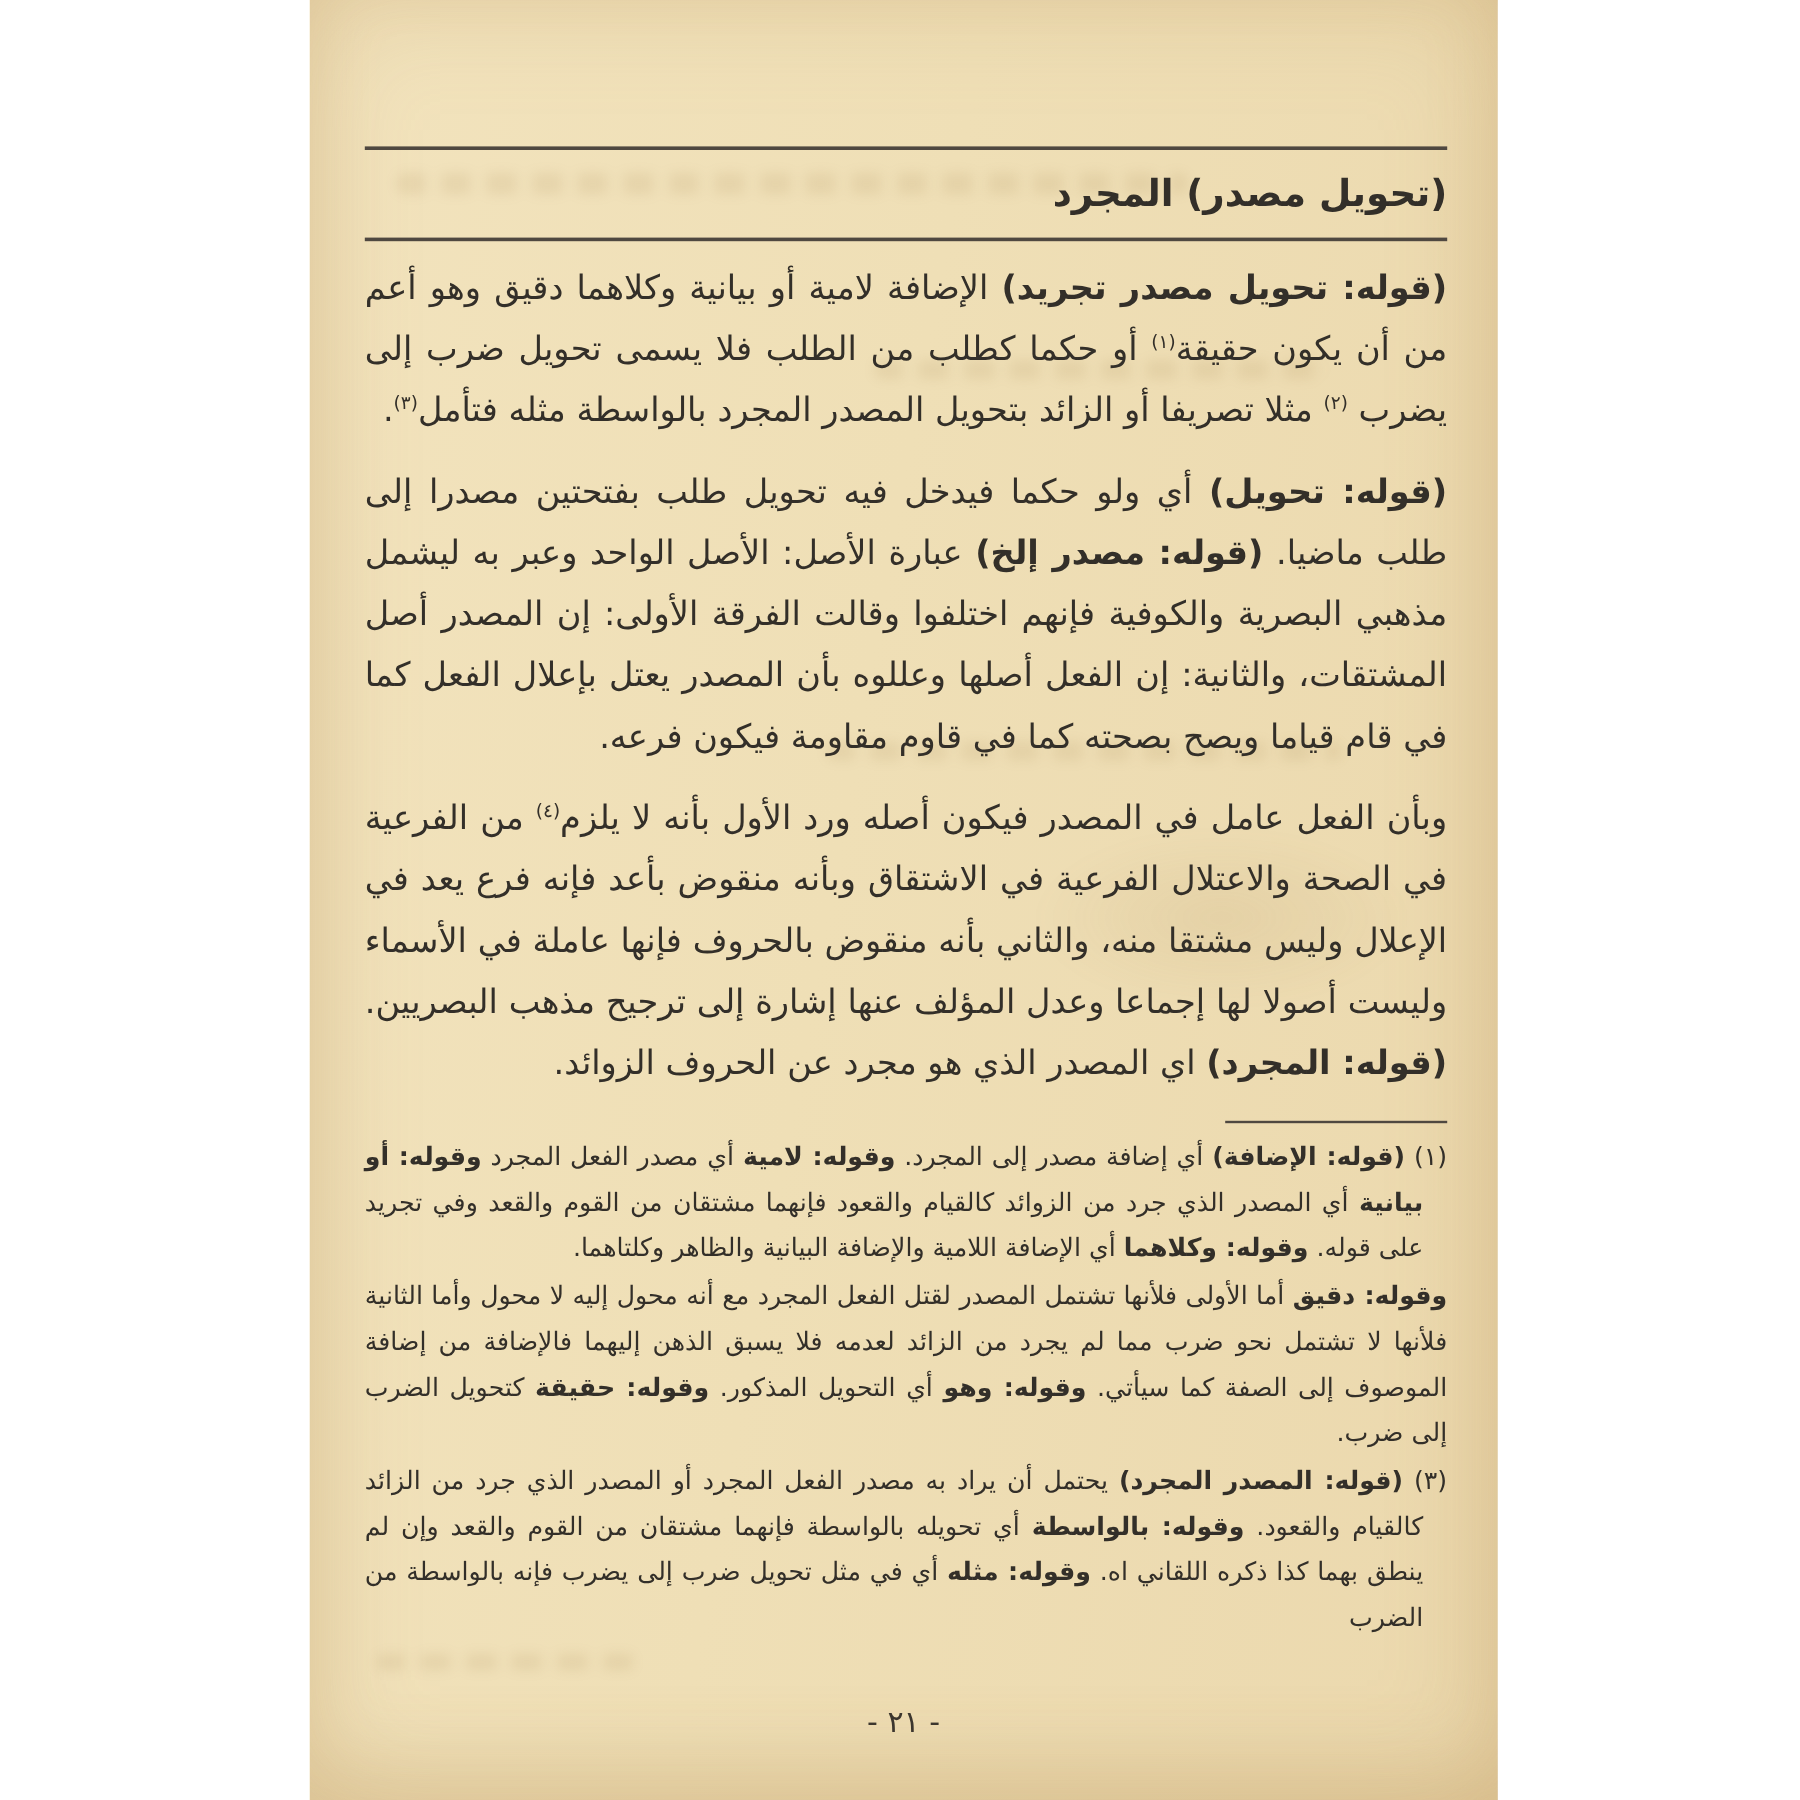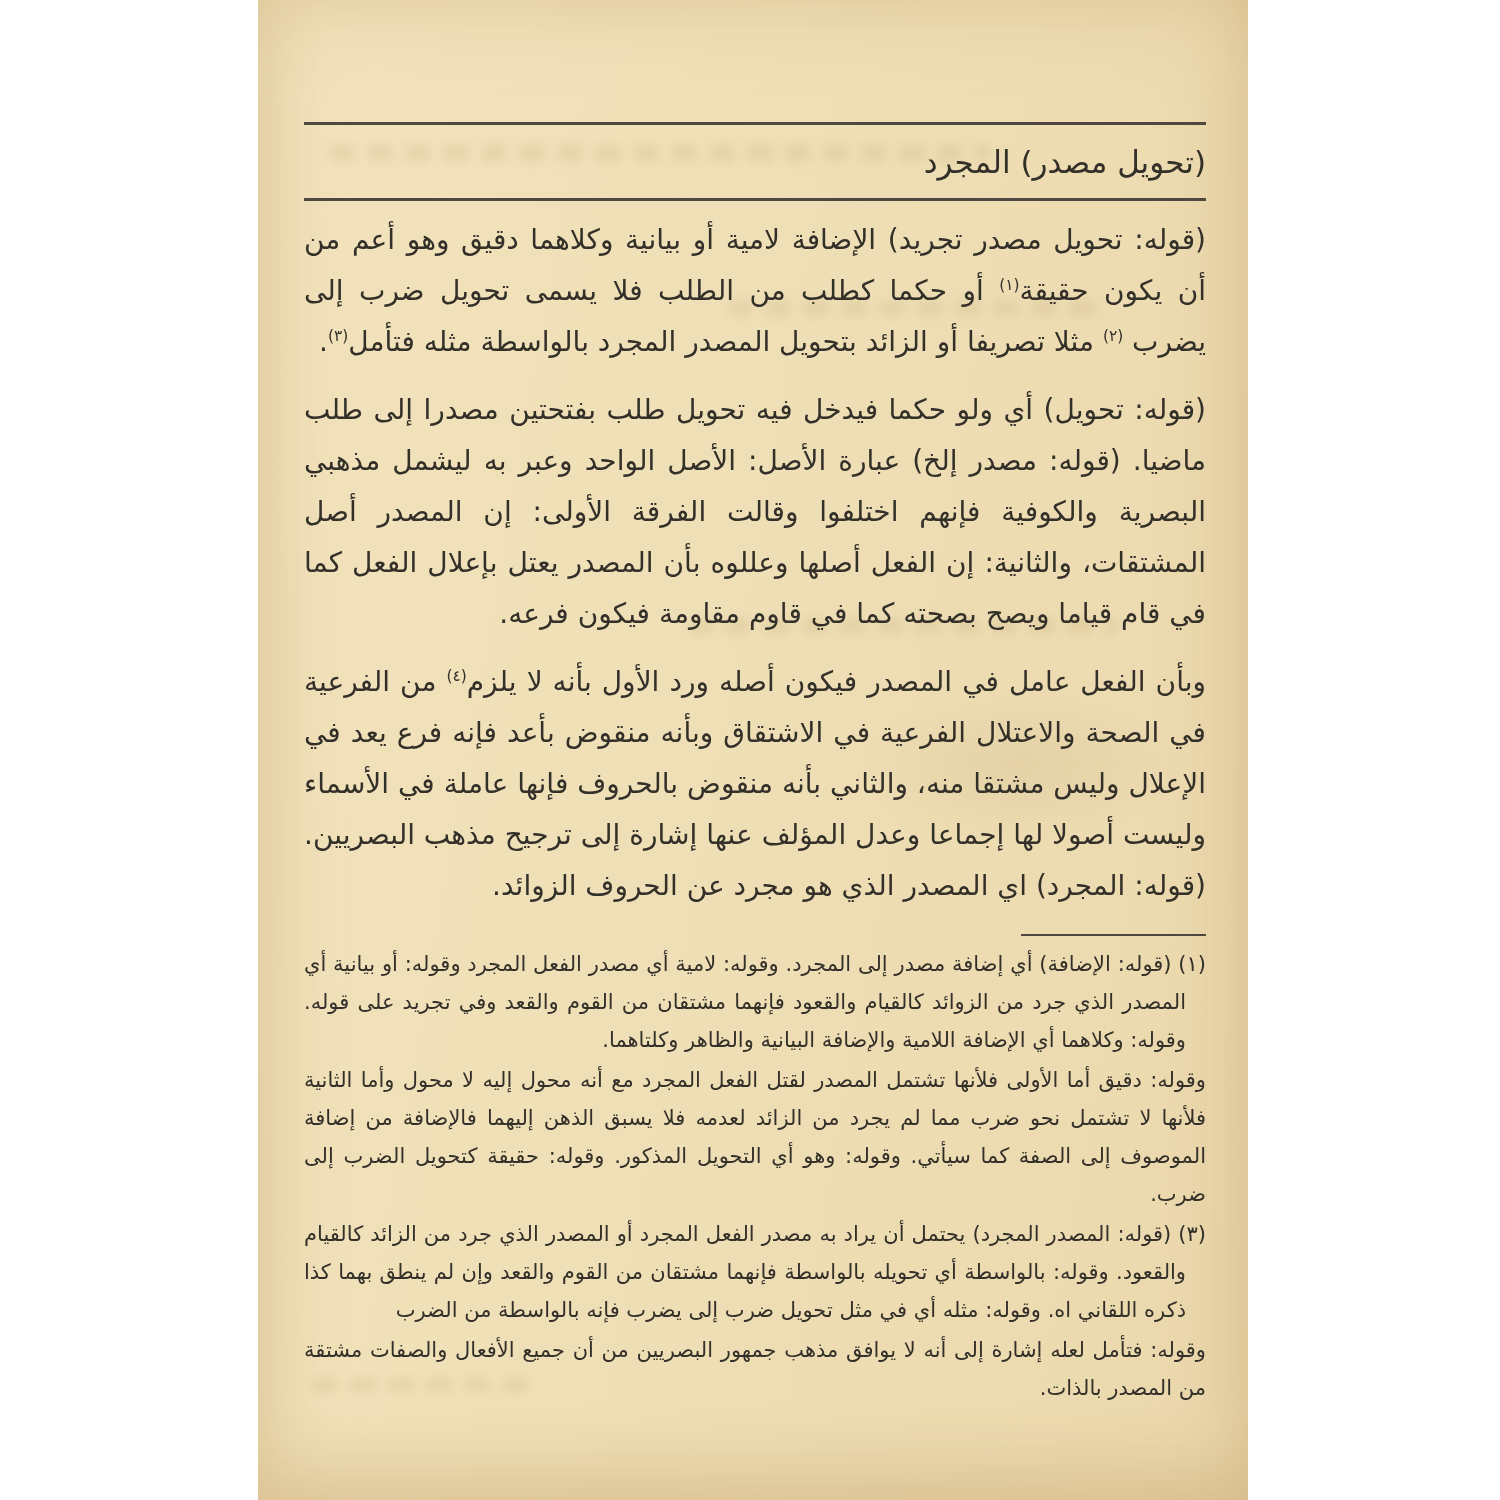--- a/index.html
+++ b/index.html
@@ -44,21 +44,21 @@
   }
   .body-para {
     font-size: 28px;
     line-height: 51px;
     text-align: justify;
     margin: 0;
   }
   .body-para.p1 { margin-top: 13px; }
   .body-para.p2 { margin-top: 17px; }
   .body-para.p3 { margin-top: 17px; }
-  .bold { font-weight: normal; }
+  .bold { font-weight: bold; }
   sup.fnref {
     font-size: 0.55em;
     vertical-align: 10px;
     line-height: 0;
   }
   .fn-separator {
     margin: 23px 0 0 0;
     width: 185px;
     height: 2px;
     background: #4f4840;
@@ -128,17 +128,17 @@
     <p class="body-para p2"><span class="bold">(قوله: تحويل)</span><span> أي ولو حكما فيدخل فيه تحويل طلب بفتحتين مصدرا إلى طلب ماضيا. </span><span class="bold">(قوله: مصدر إلخ)</span><span> عبارة الأصل: الأصل الواحد وعبر به ليشمل مذهبي البصرية والكوفية فإنهم اختلفوا وقالت الفرقة الأولى: إن المصدر أصل المشتقات، والثانية: إن الفعل أصلها وعللوه بأن المصدر يعتل بإعلال الفعل كما في قام قياما ويصح بصحته كما في قاوم مقاومة فيكون فرعه.</span></p>
 
     <p class="body-para p3"><span>وبأن الفعل عامل في المصدر فيكون أصله ورد الأول بأنه لا يلزم</span><sup class="fnref">(٤)</sup><span> من الفرعية في الصحة والاعتلال الفرعية في الاشتقاق وبأنه منقوض بأعد فإنه فرع يعد في الإعلال وليس مشتقا منه، والثاني بأنه منقوض بالحروف فإنها عاملة في الأسماء وليست أصولا لها إجماعا وعدل المؤلف عنها إشارة إلى ترجيح مذهب البصريين. </span><span class="bold">(قوله: المجرد)</span><span> اي المصدر الذي هو مجرد عن الحروف الزوائد.</span></p>
 
     <div class="fn-separator"></div>
 
     <div class="footnotes-section">
       <p class="fn hang"><span>(١) </span><span class="bold">(قوله: الإضافة)</span><span> أي إضافة مصدر إلى المجرد. </span><span class="bold">وقوله: لامية</span><span> أي مصدر الفعل المجرد </span><span class="bold">وقوله: أو بيانية</span><span> أي المصدر الذي جرد من الزوائد كالقيام والقعود فإنهما مشتقان من القوم والقعد وفي تجريد على قوله. </span><span class="bold">وقوله: وكلاهما</span><span> أي الإضافة اللامية والإضافة البيانية والظاهر وكلتاهما.</span></p>
       <p class="fn"><span class="bold">وقوله: دقيق</span><span> أما الأولى فلأنها تشتمل المصدر لقتل الفعل المجرد مع أنه محول إليه لا محول وأما الثانية فلأنها لا تشتمل نحو ضرب مما لم يجرد من الزائد لعدمه فلا يسبق الذهن إليهما فالإضافة من إضافة الموصوف إلى الصفة كما سيأتي. </span><span class="bold">وقوله: وهو</span><span> أي التحويل المذكور. </span><span class="bold">وقوله: حقيقة</span><span> كتحويل الضرب إلى ضرب.</span></p>
       <p class="fn hang"><span>(٣) </span><span class="bold">(قوله: المصدر المجرد)</span><span> يحتمل أن يراد به مصدر الفعل المجرد أو المصدر الذي جرد من الزائد كالقيام والقعود. </span><span class="bold">وقوله: بالواسطة</span><span> أي تحويله بالواسطة فإنهما مشتقان من القوم والقعد وإن لم ينطق بهما كذا ذكره اللقاني اه. </span><span class="bold">وقوله: مثله</span><span> أي في مثل تحويل ضرب إلى يضرب فإنه بالواسطة من الضرب</span></p>
-      <p class="fn"><span class="bold">وقوله: فتأمل</span><span> لعله إشارة إلى أنه لا يوافق مذهب جمهور البصريين من أن جميع الأفعال والصفات مشتقة من المصدر بالذات.</span></p>
     </div>
   </div>
 
+  <div class="page-number">- ٢١ -</div>
 </div>
 
 </body></html>

